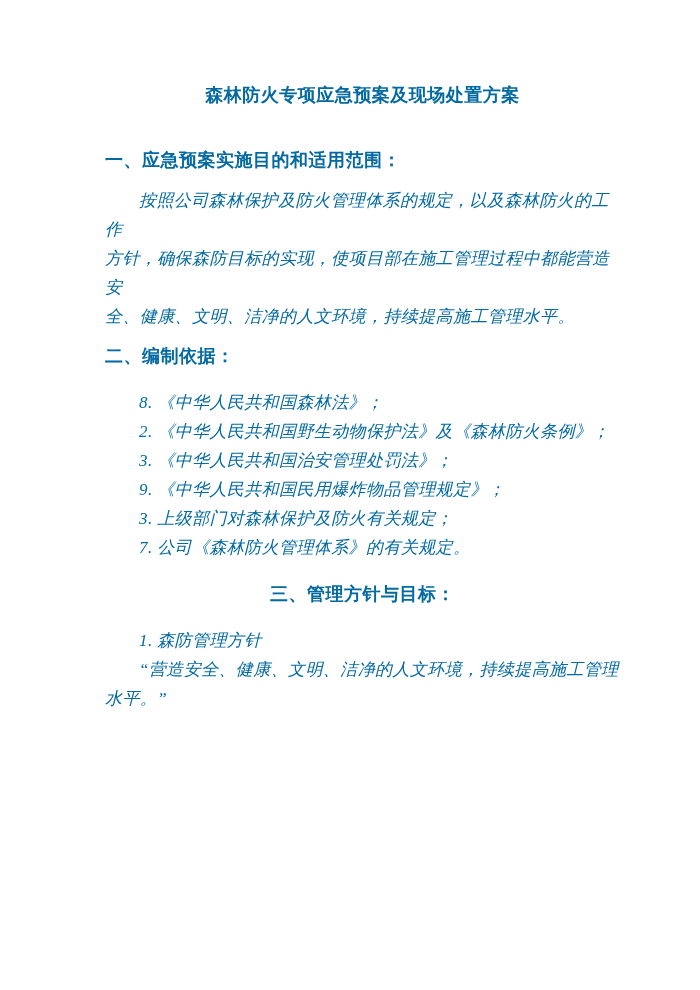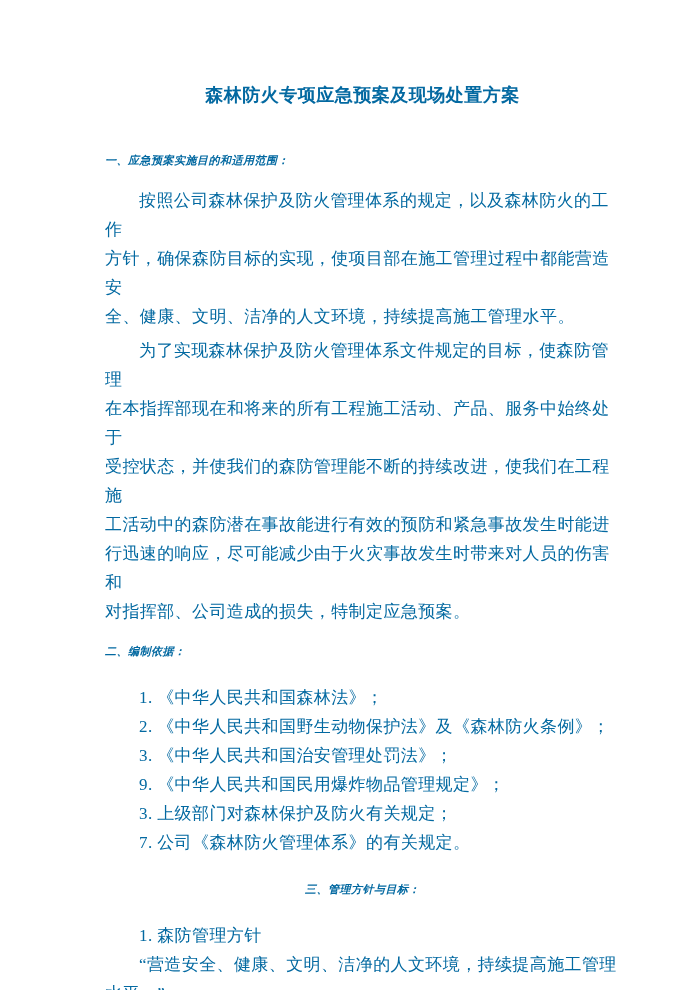--- a/index.html
+++ b/index.html
@@ -23,36 +23,36 @@
   .doc-title {
     margin: 82px 0 0 0;
     font-size: 18px;
     line-height: 26px;
     font-weight: bold;
     text-align: center;
     white-space: nowrap;
     letter-spacing: 0.5px;
   }
   .heading {
-    font-size: 11px;
+    font-size: 18px;
     line-height: 29px;
     font-weight: bold;
     margin: 0;
     letter-spacing: 0.5px;
-    font-style: italic;
   }
   .h-sec1 { margin-top: 38px; }
   .h-sec2 { margin-top: 11px; }
   .h-sec3 { margin-top: 18px; text-align: center; }
   .para {
     font-size: 17px;
     line-height: 29px;
     margin: 0;
     white-space: pre-line;
     letter-spacing: 0.4px;
+    font-style: italic;
   }
   .indent { text-indent: 34px; }
   .p1 { margin-top: 11px; }
   .p2 { margin-top: 5px; }
   .list { margin-top: 17px; }
   .list .item { margin: 0; padding-left: 34px; }
   .sub { padding-left: 34px; }
   .sub1 { margin-top: 17px; }
   .quote { margin-top: 0; }
 </style>
@@ -62,31 +62,25 @@
 <div class="page">
 
   <h1 class="doc-title">森林防火专项应急预案及现场处置方案</h1>
 
   <h2 class="heading h-sec1">一、应急预案实施目的和适用范围：</h2>
 
   <p class="para indent p1">按照公司森林保护及防火管理体系的规定，以及森林防火的工作
 方针，确保森防目标的实现，使项目部在施工管理过程中都能营造安
 全、健康、文明、洁净的人文环境，持续提高施工管理水平。</p>
 
-  <p class="para indent p2">为了实现森林保护及防火管理体系文件规定的目标，使森防管理
-在本指挥部现在和将来的所有工程施工活动、产品、服务中始终处于
-受控状态，并使我们的森防管理能不断的持续改进，使我们在工程施
-工活动中的森防潜在事故能进行有效的预防和紧急事故发生时能进
-行迅速的响应，尽可能减少由于火灾事故发生时带来对人员的伤害和
-对指挥部、公司造成的损失，特制定应急预案。</p>
 
   <h2 class="heading h-sec2">二、编制依据：</h2>
 
   <div class="list">
-    <p class="para item">1. 《中华人民共和国森林法》；</p>
+    <p class="para item">8. 《中华人民共和国森林法》；</p>
     <p class="para item">2. 《中华人民共和国野生动物保护法》及《森林防火条例》；</p>
     <p class="para item">3. 《中华人民共和国治安管理处罚法》；</p>
     <p class="para item">9. 《中华人民共和国民用爆炸物品管理规定》；</p>
     <p class="para item">3. 上级部门对森林保护及防火有关规定；</p>
     <p class="para item">7. 公司《森林防火管理体系》的有关规定。</p>
   </div>
 
   <h2 class="heading h-sec3">三、管理方针与目标：</h2>
 
   <p class="para sub sub1">1. 森防管理方针</p>

